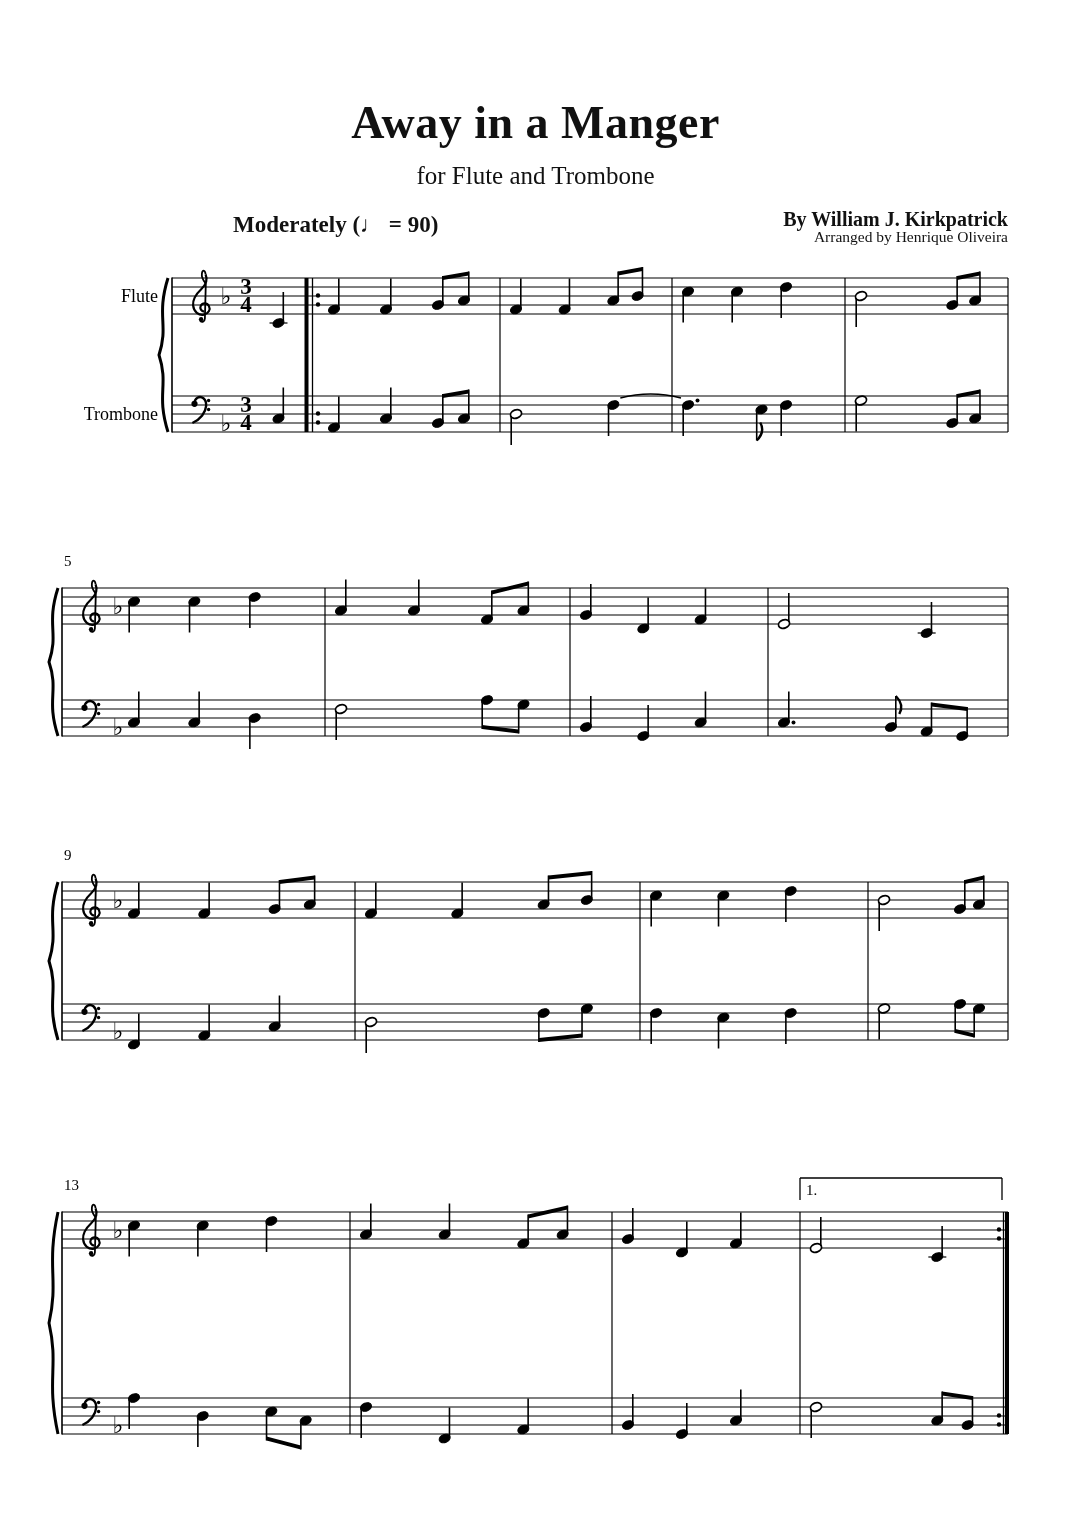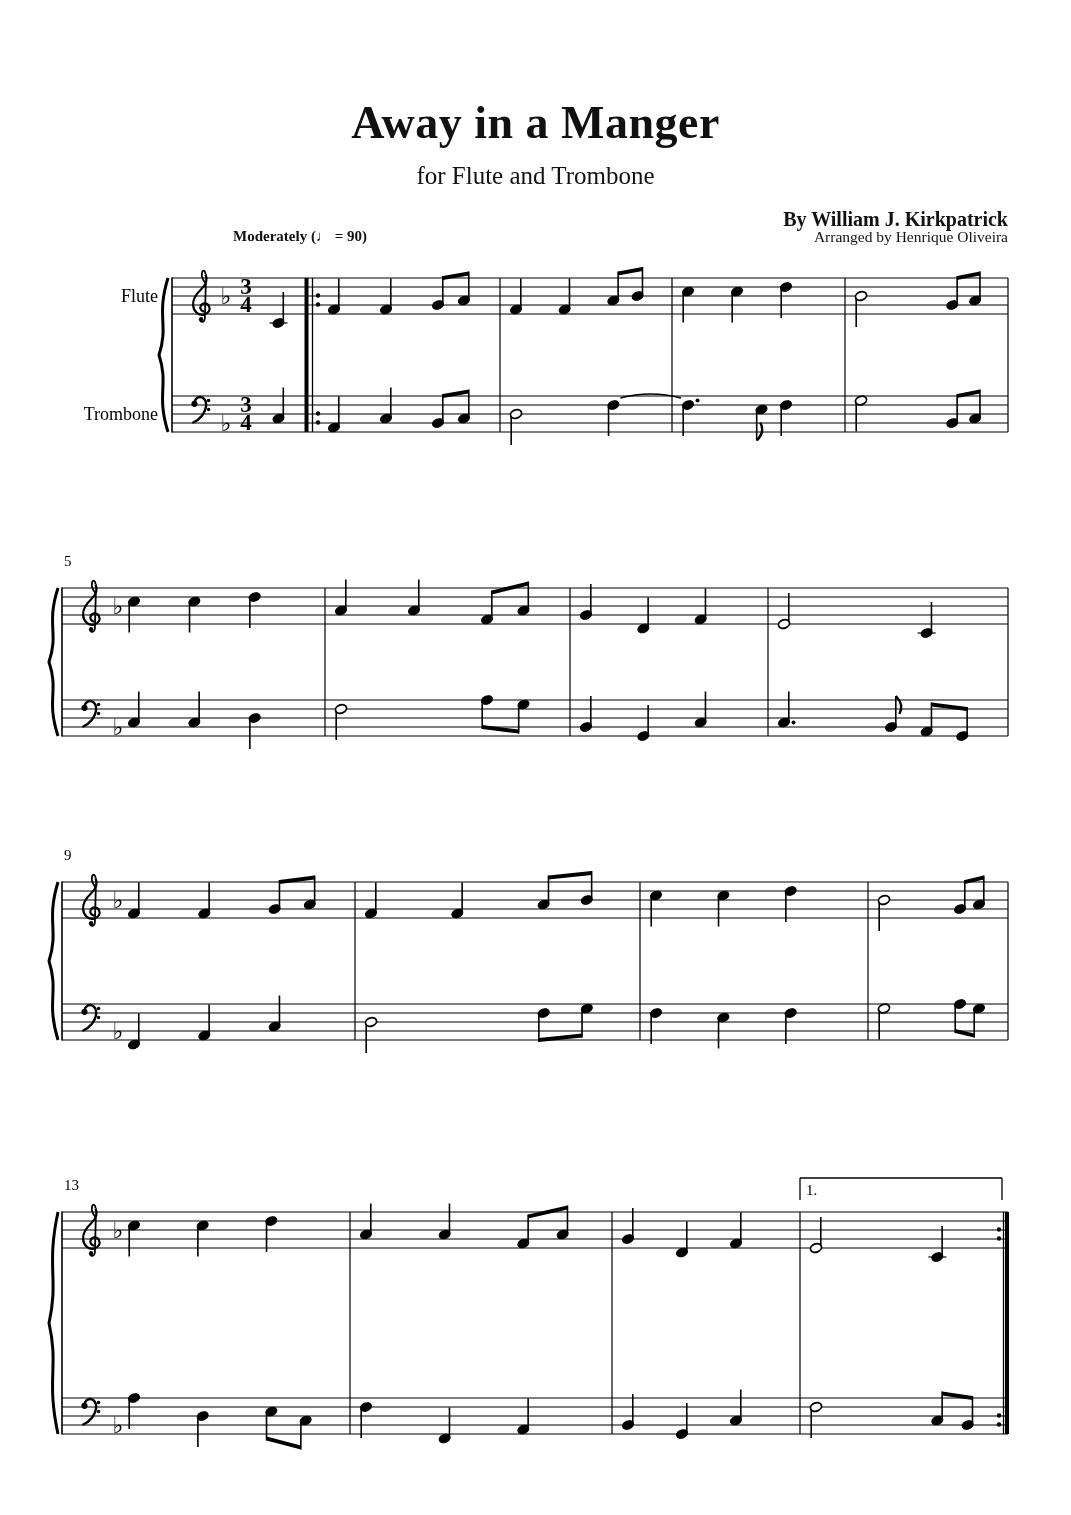--- a/index.html
+++ b/index.html
@@ -2,21 +2,21 @@
 <html><head>
 <meta charset="utf-8">
 <style>
   html,body{margin:0;padding:0;background:#fff;}
   body{width:1071px;height:1515px;position:relative;font-family:"Liberation Serif",serif;color:#111;}
   .hdr{position:absolute;white-space:nowrap;}
   #title{top:96px;left:0;width:1071px;text-align:center;font-size:46px;font-weight:bold;letter-spacing:.5px;}
   #subtitle{top:162px;left:0;width:1071px;text-align:center;font-size:25px;}
   #composer{top:208px;right:63px;text-align:right;font-size:20px;font-weight:bold;}
   #arranger{top:228px;right:63px;text-align:left;font-size:15.5px;}
-  #tempo{top:228px;left:233px;font-size:15px;font-weight:bold;font-family:"Liberation Serif","DejaVu Sans",serif;}
+  #tempo{top:212px;left:233px;font-size:23px;font-weight:bold;font-family:"Liberation Serif","DejaVu Sans",serif;}
   #score{position:absolute;left:0;top:0;}
 </style>
 </head>
 <body>
 
 <div class="hdr" id="title">Away in a Manger</div>
 <div class="hdr" id="subtitle">for Flute and Trombone</div>
 <div class="hdr" id="composer">By William J. Kirkpatrick</div>
 <div class="hdr" id="arranger">Arranged by Henrique Oliveira</div>
 <div class="hdr" id="tempo">Moderately (♩ = 90)</div>

